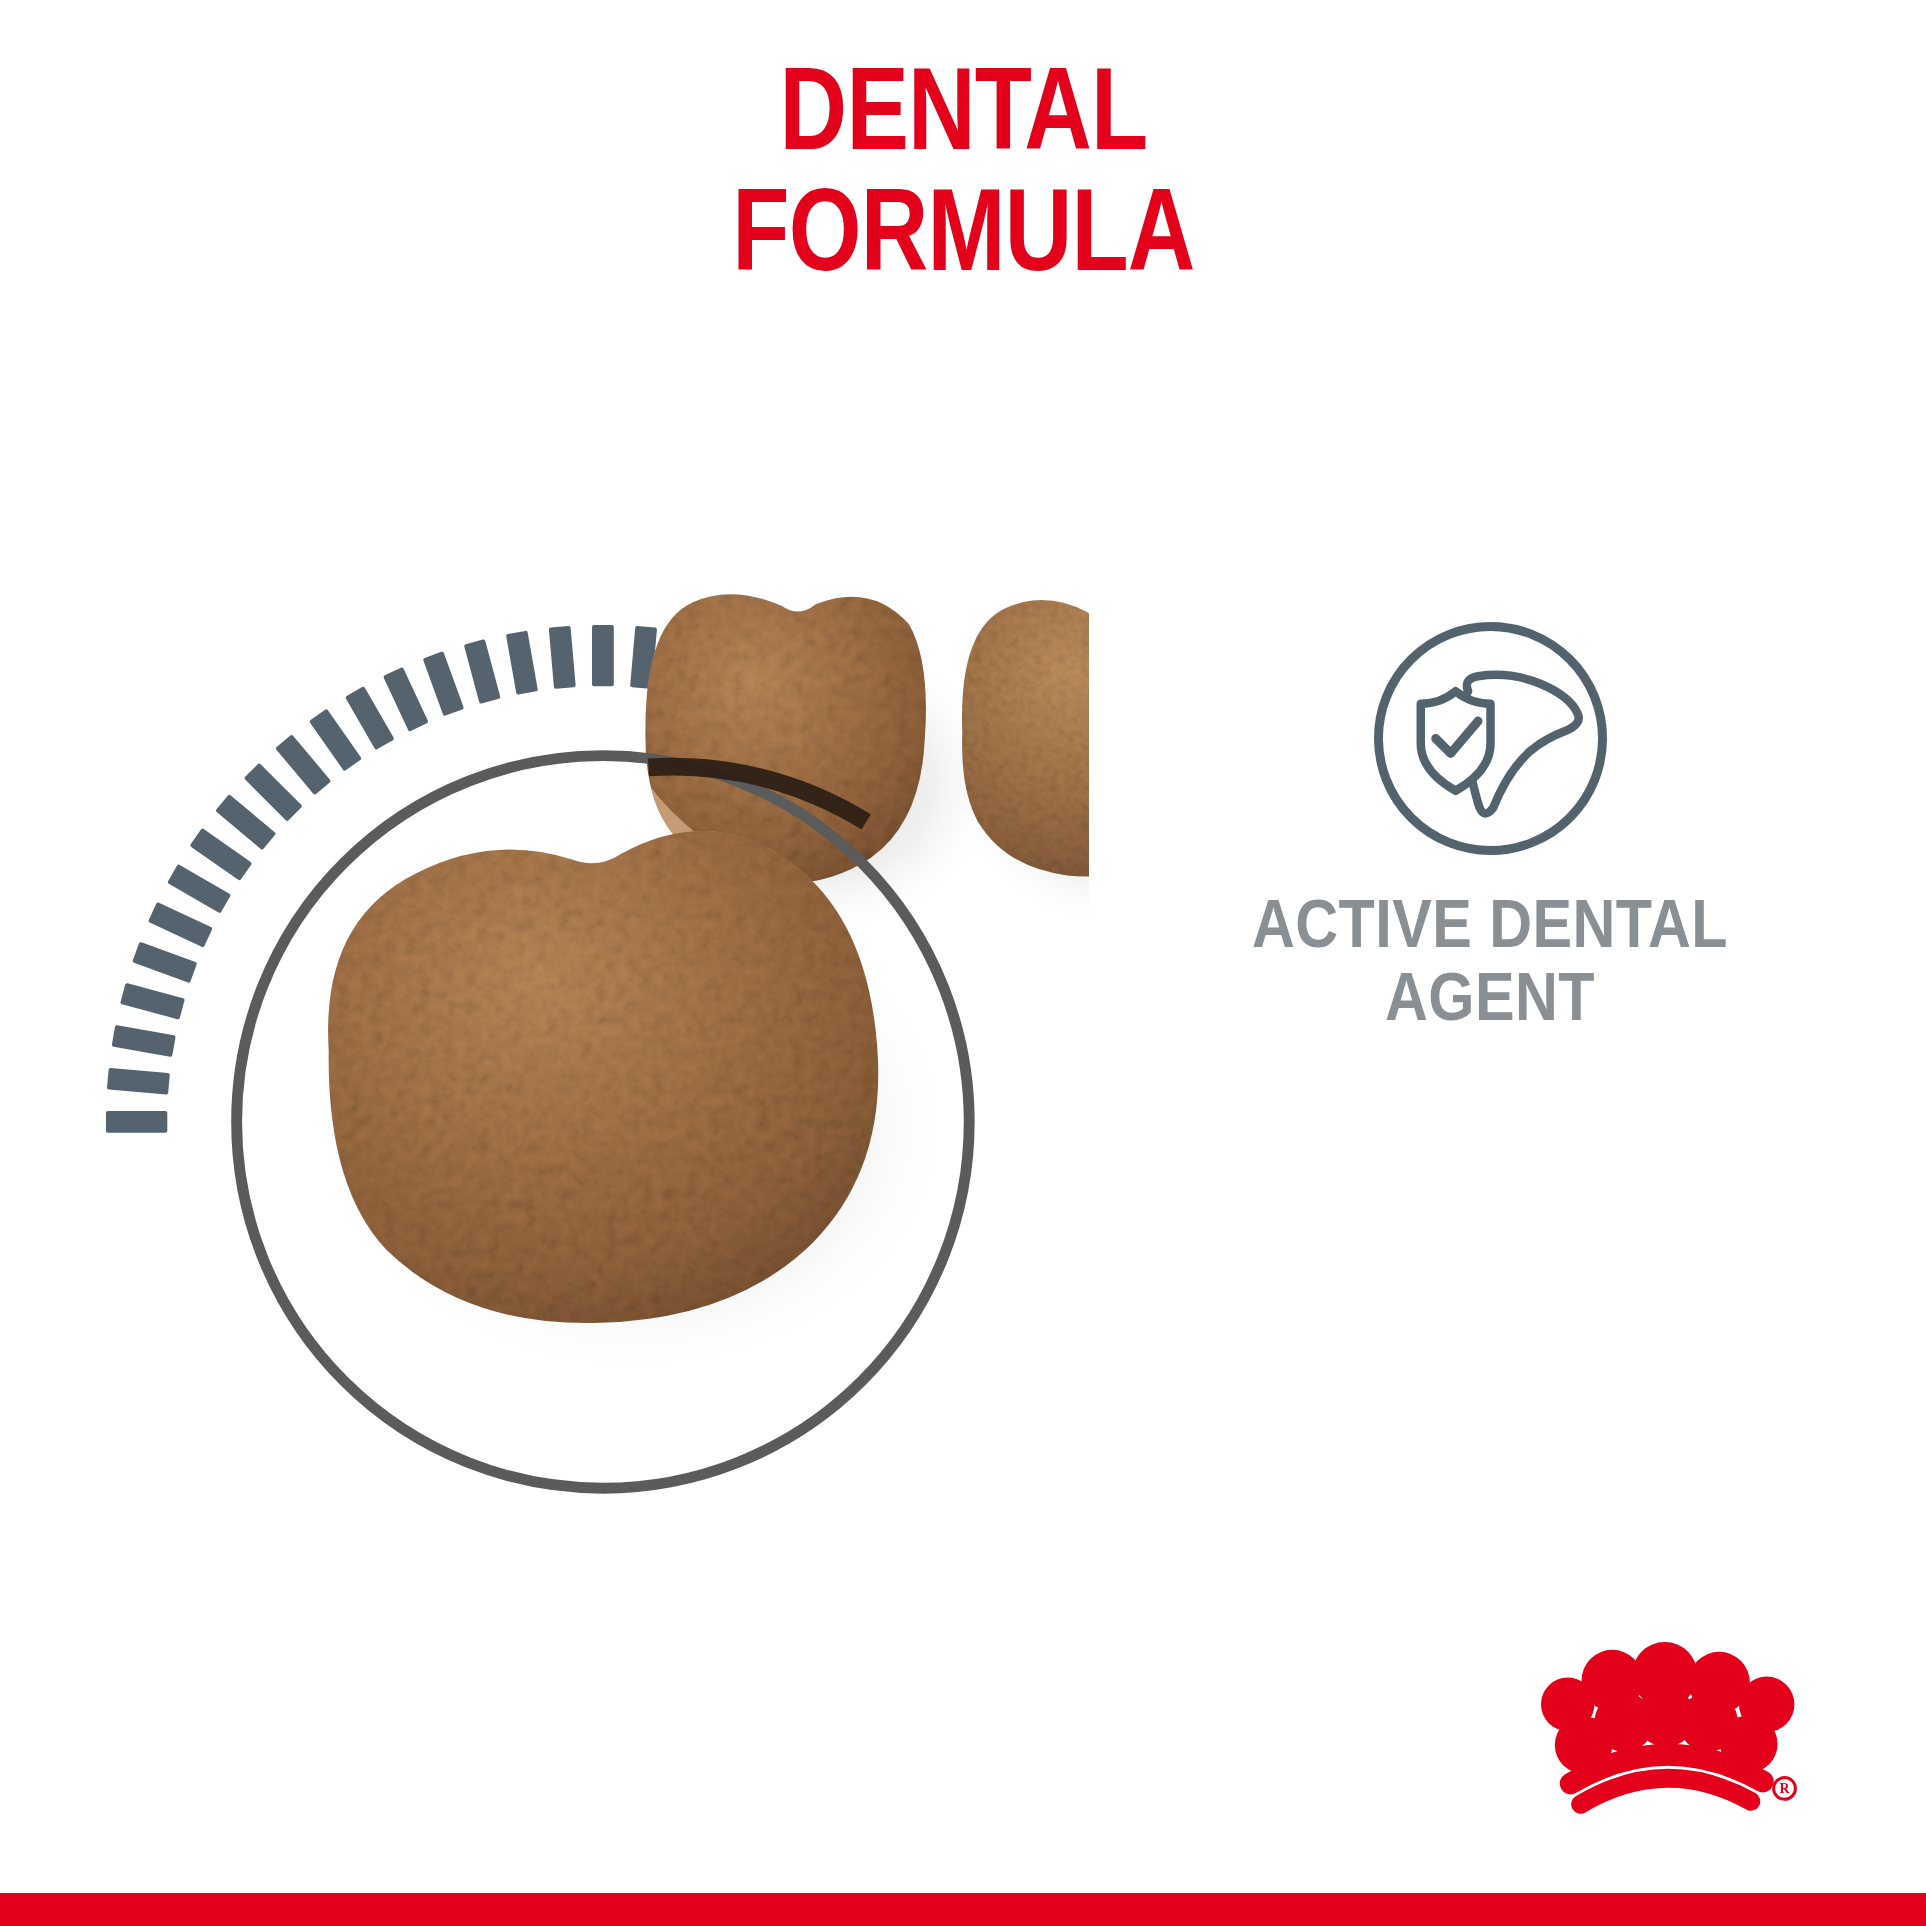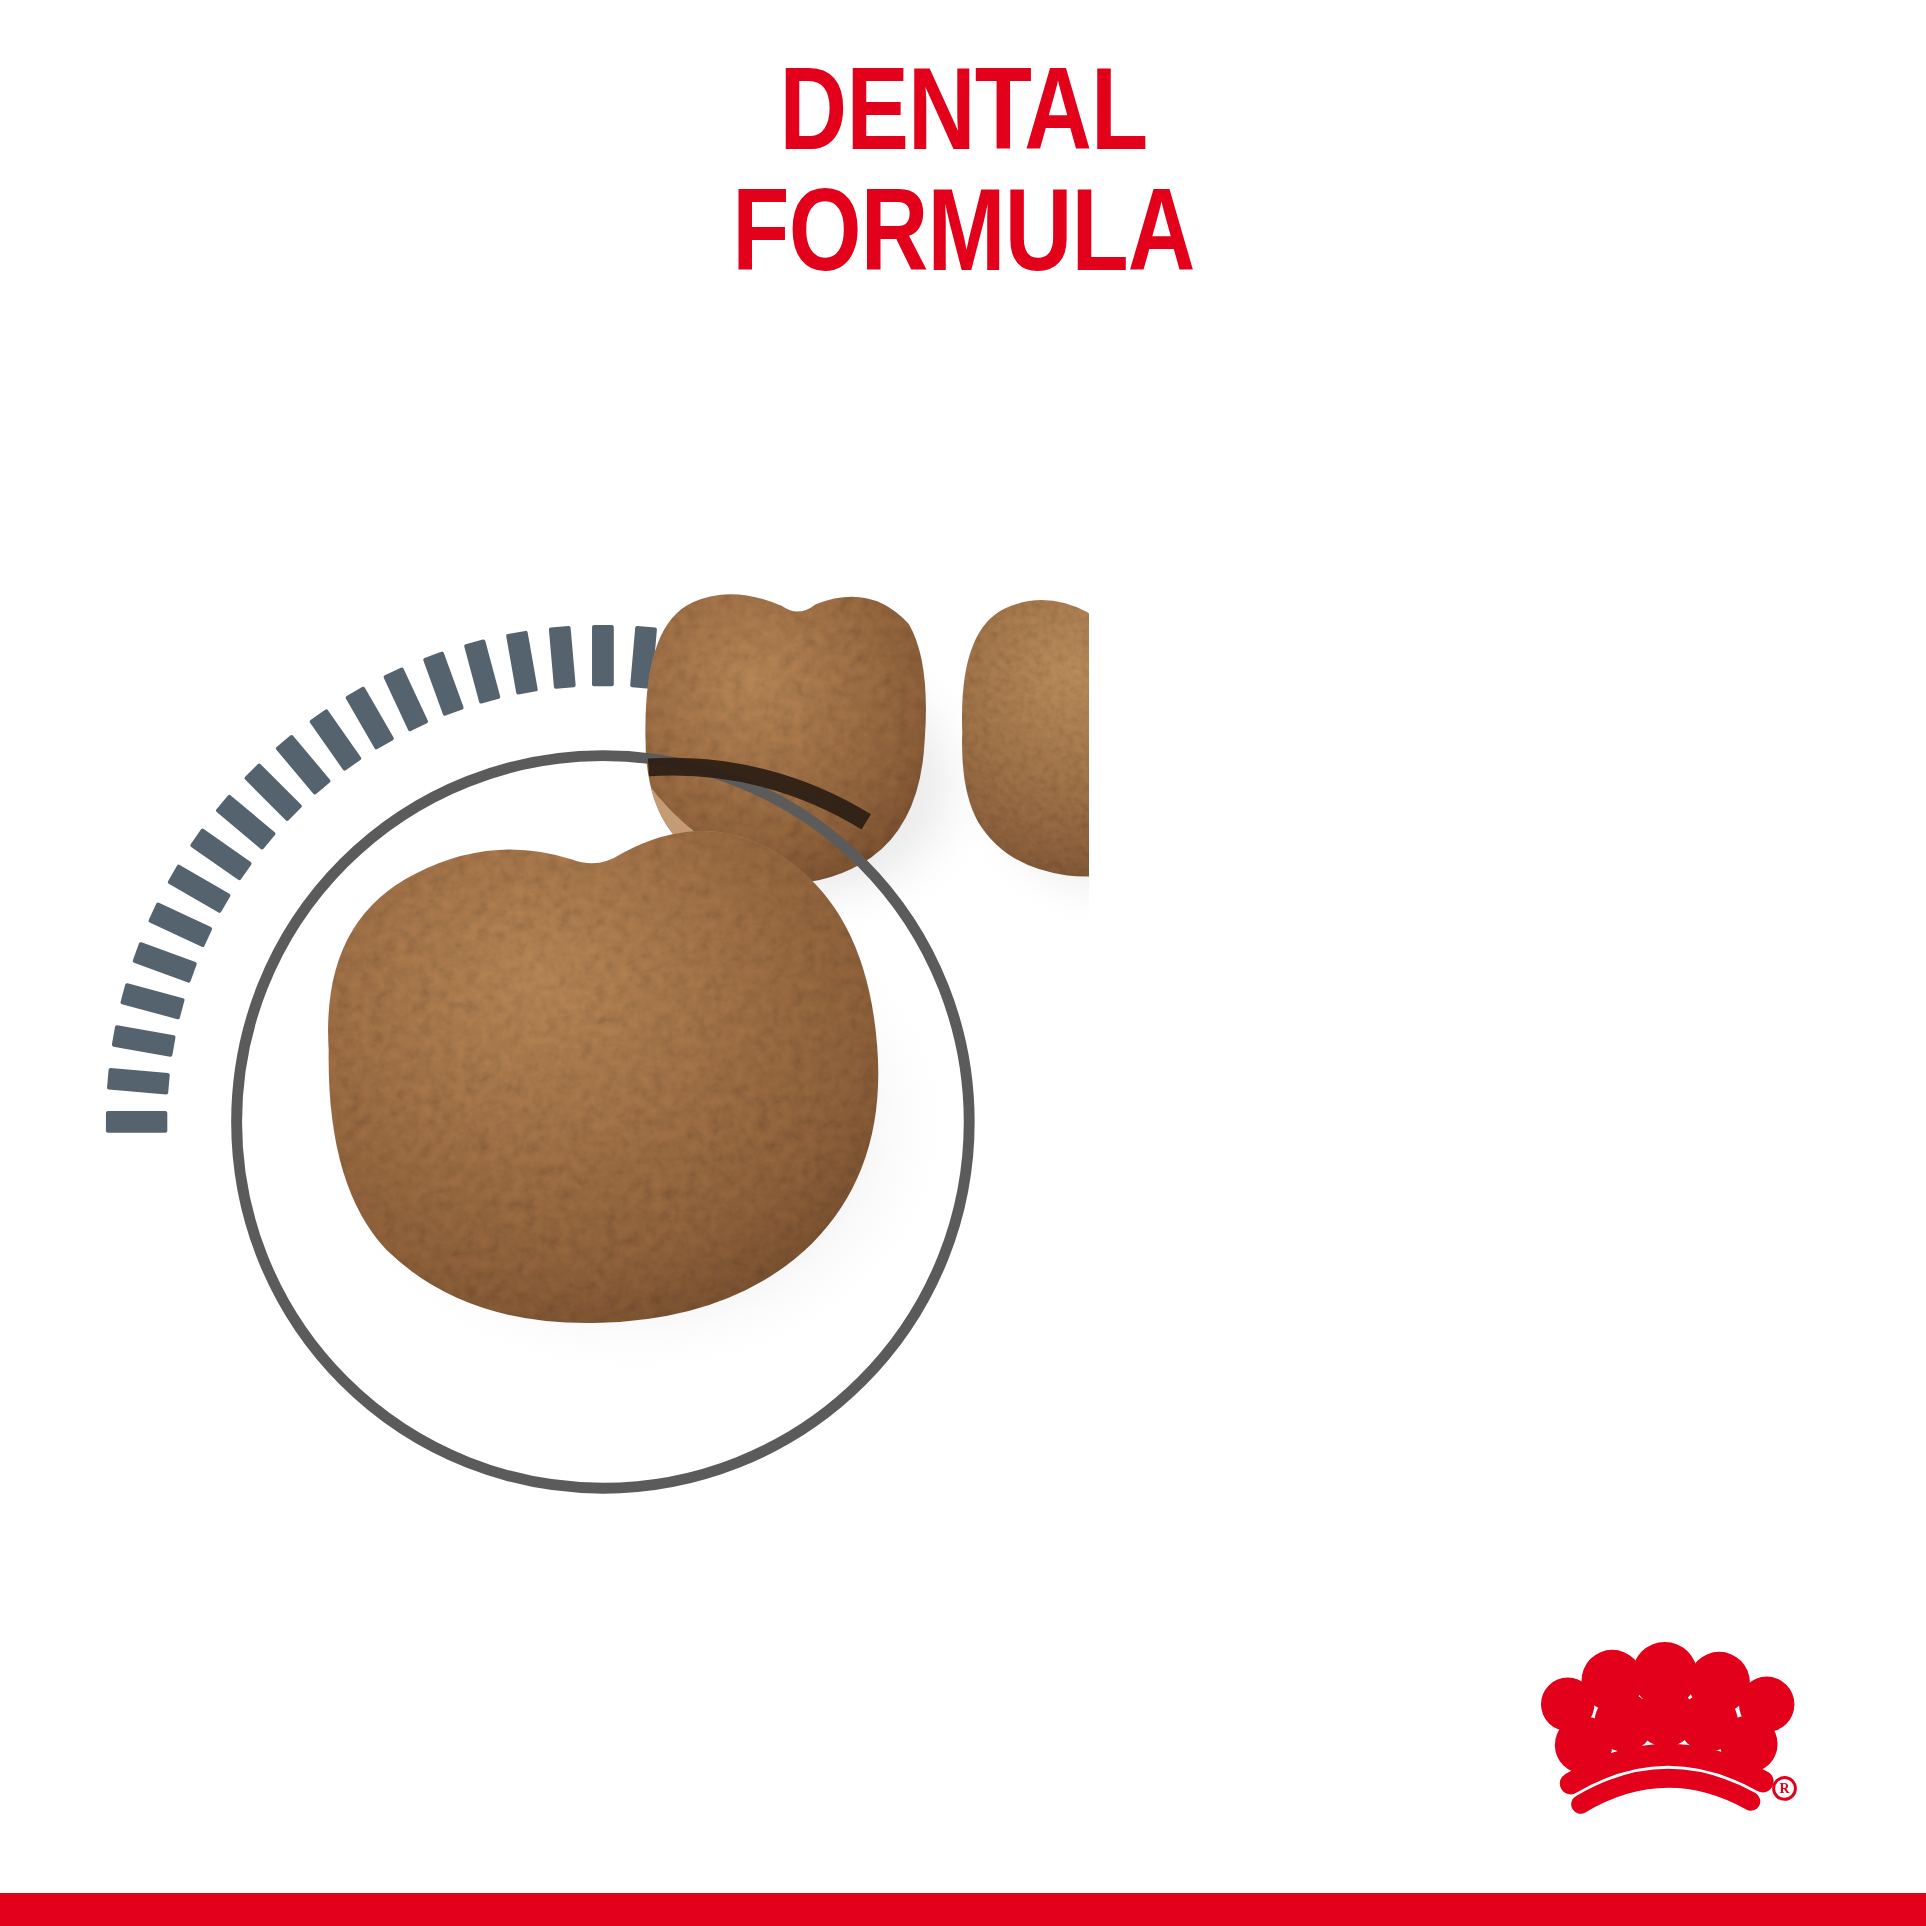--- a/index.html
+++ b/index.html
@@ -241,20 +241,31 @@
         <path d="M332,1060 Q324,930 420,882 Q498,842 578,868 Q604,878 628,862
                  Q720,812 800,872 Q876,928 886,1056 Q896,1180 820,1256
                  Q742,1332 606,1336 Q470,1340 390,1262 Q330,1198 332,1060 Z" fill="url(#kibGrad)"></path>
       </g>
     </svg>
   </div>
 
   <div class="features">
 
 
+    <div class="feature">
+      <svg class="feature-icon" viewBox="0 0 100 100" xmlns="http://www.w3.org/2000/svg">
+        <circle cx="50" cy="50" r="45" fill="none" stroke="#53636E" stroke-width="3.6"></circle>
+        <path d="M41,31 Q39,26 45,25 Q58,23 70,28 Q82,33 85,40 Q87,44 80,47
+                 Q72,50 66,55 Q57,63 51,78 Q47,83 45,76 Q40,58 39,45 Q38,36 41,31 Z" fill="none" stroke="#53636E" stroke-width="3.4" stroke-linejoin="round" stroke-linecap="round"></path>
+        <path d="M36,31 Q30,36 22,36 L22,52 Q22,63 36,71 Q50,63 50,52 L50,36 Q42,36 36,31 Z" fill="#ffffff" stroke="#53636E" stroke-width="3.4" stroke-linejoin="round"></path>
+        <polyline points="28,50 34,56 45,43" fill="none" stroke="#53636E" stroke-width="3.6" stroke-linecap="round" stroke-linejoin="round"></polyline>
+      </svg>
+      <div class="feature-label">ACTIVE DENTAL
+AGENT</div>
+    </div>
 
   </div>
 
   <div class="logo">
     <svg width="297" height="203" viewBox="0 0 300 205" xmlns="http://www.w3.org/2000/svg">
       <g fill="#E2001A">
         <circle cx="29" cy="72" r="27"></circle>
         <circle cx="74" cy="48" r="31"></circle>
         <circle cx="127" cy="42" r="33"></circle>
         <circle cx="182" cy="50" r="31"></circle>

